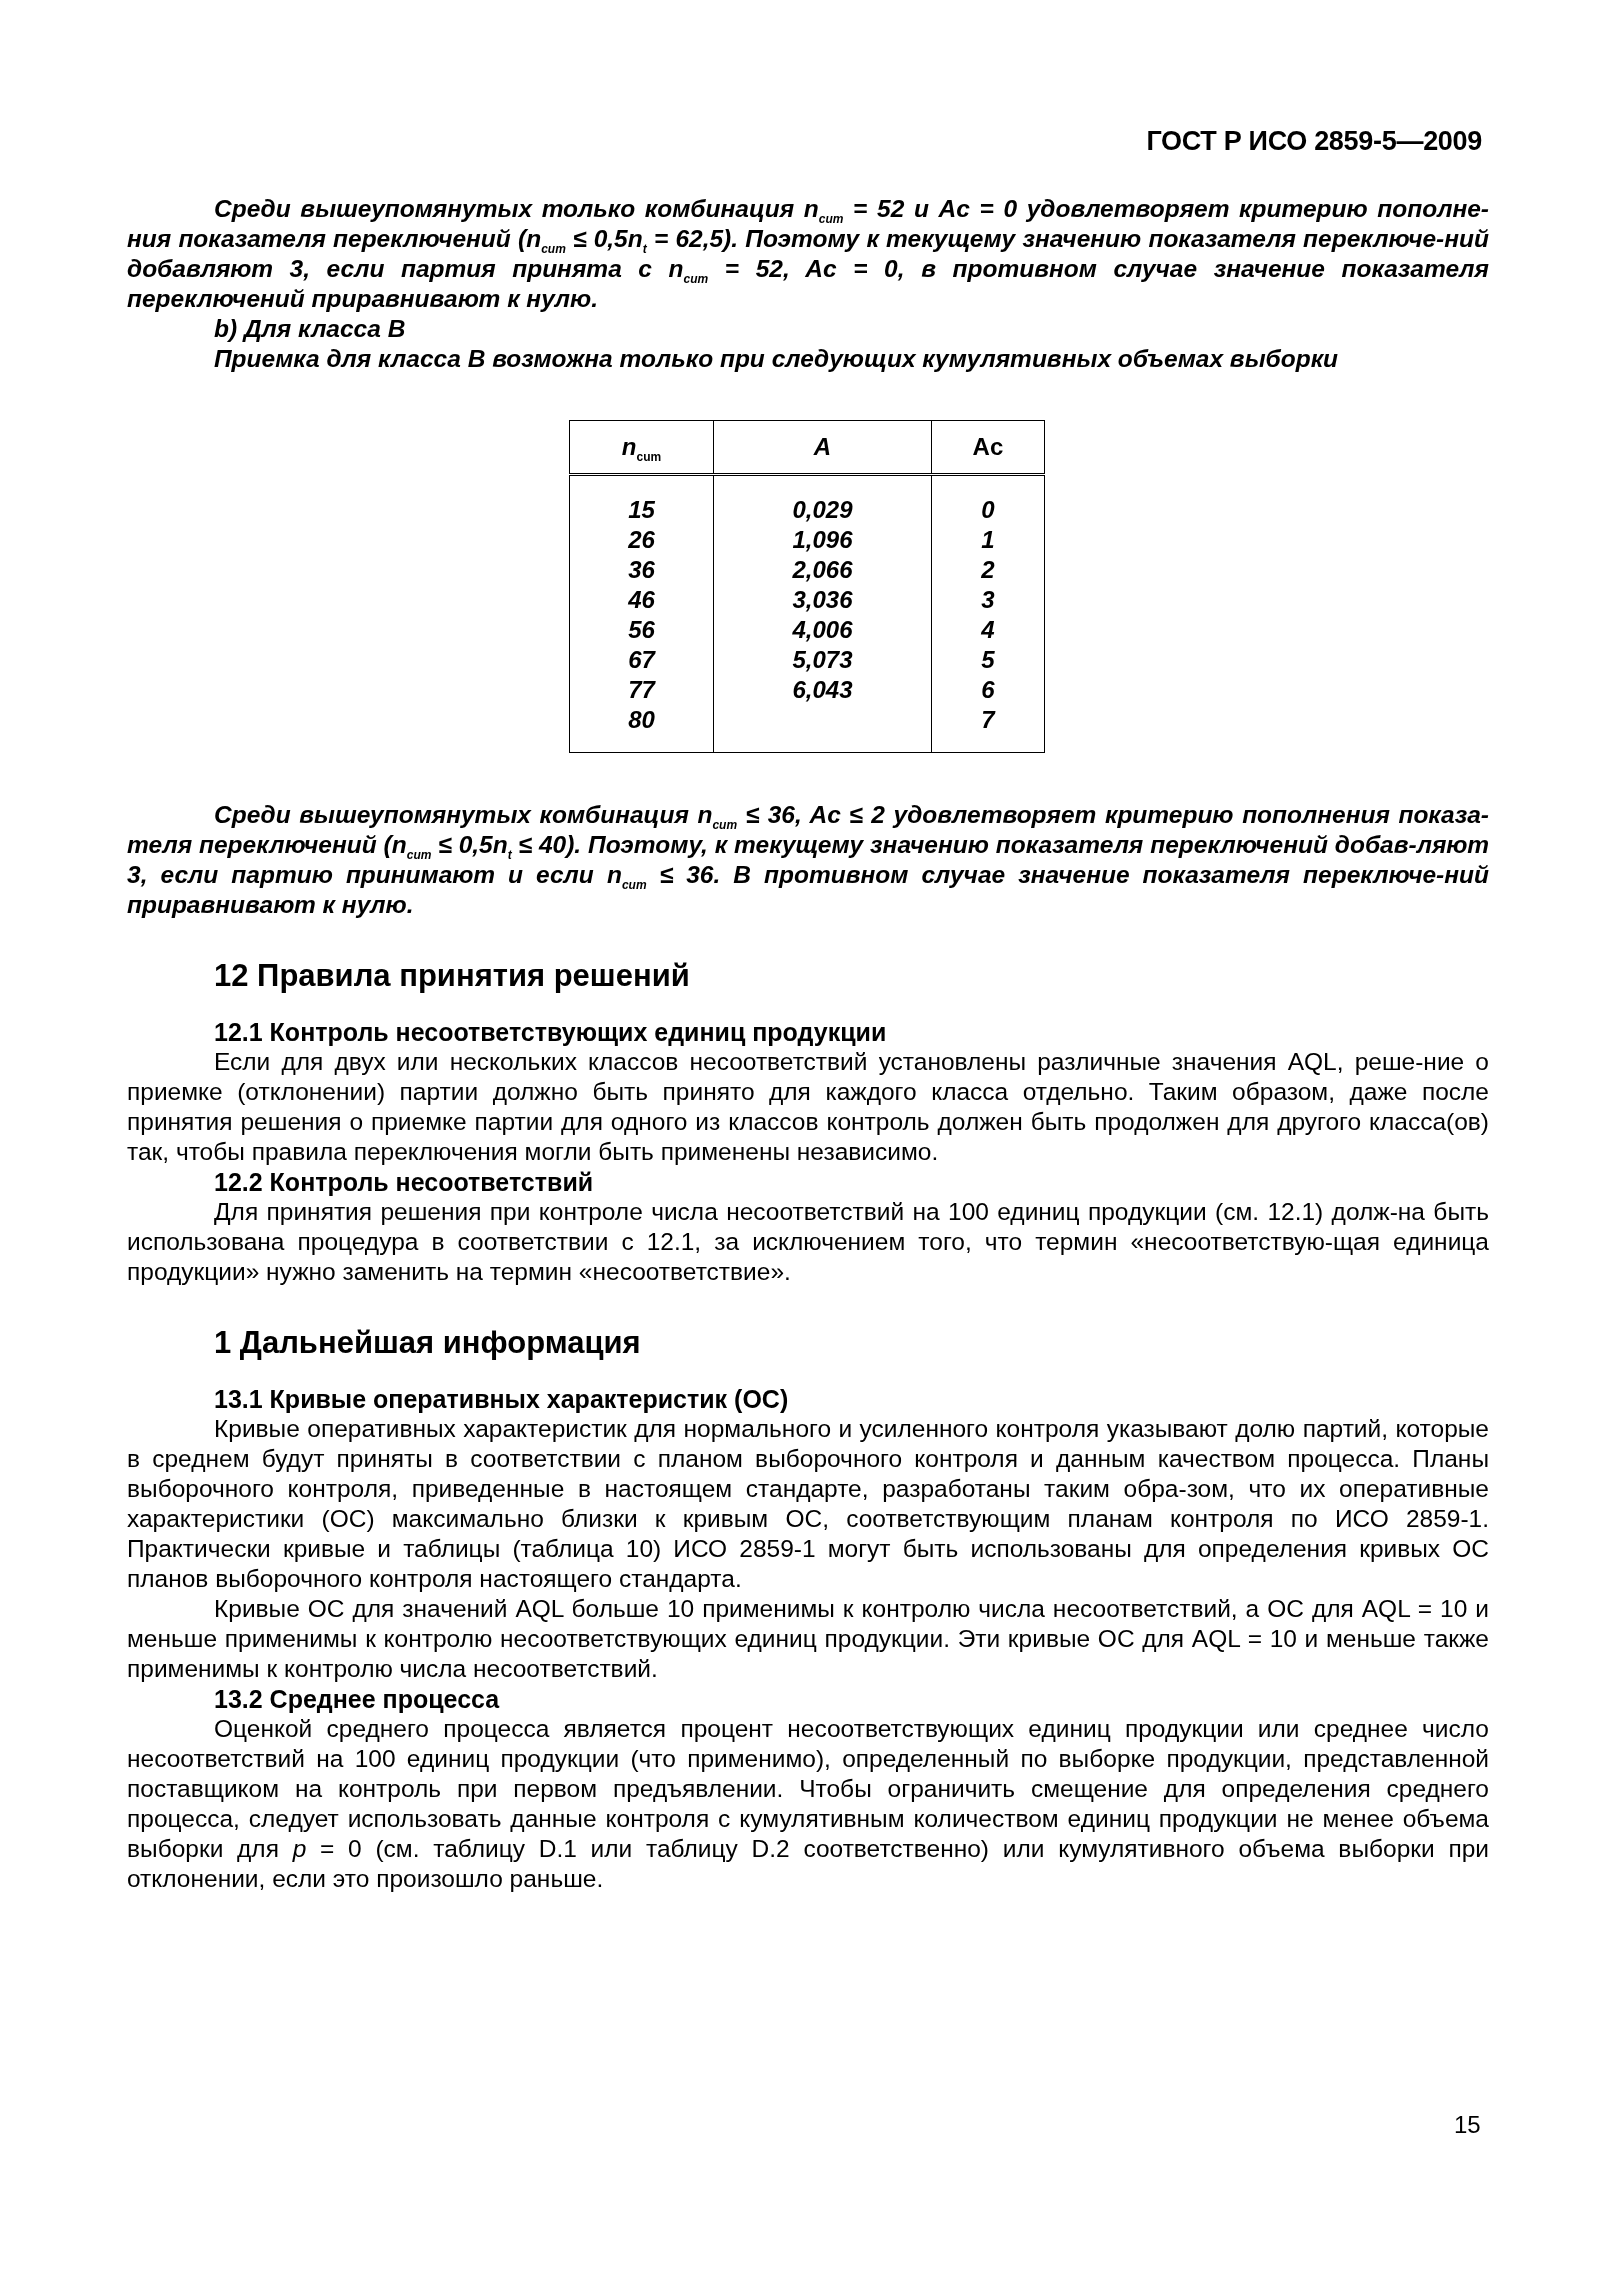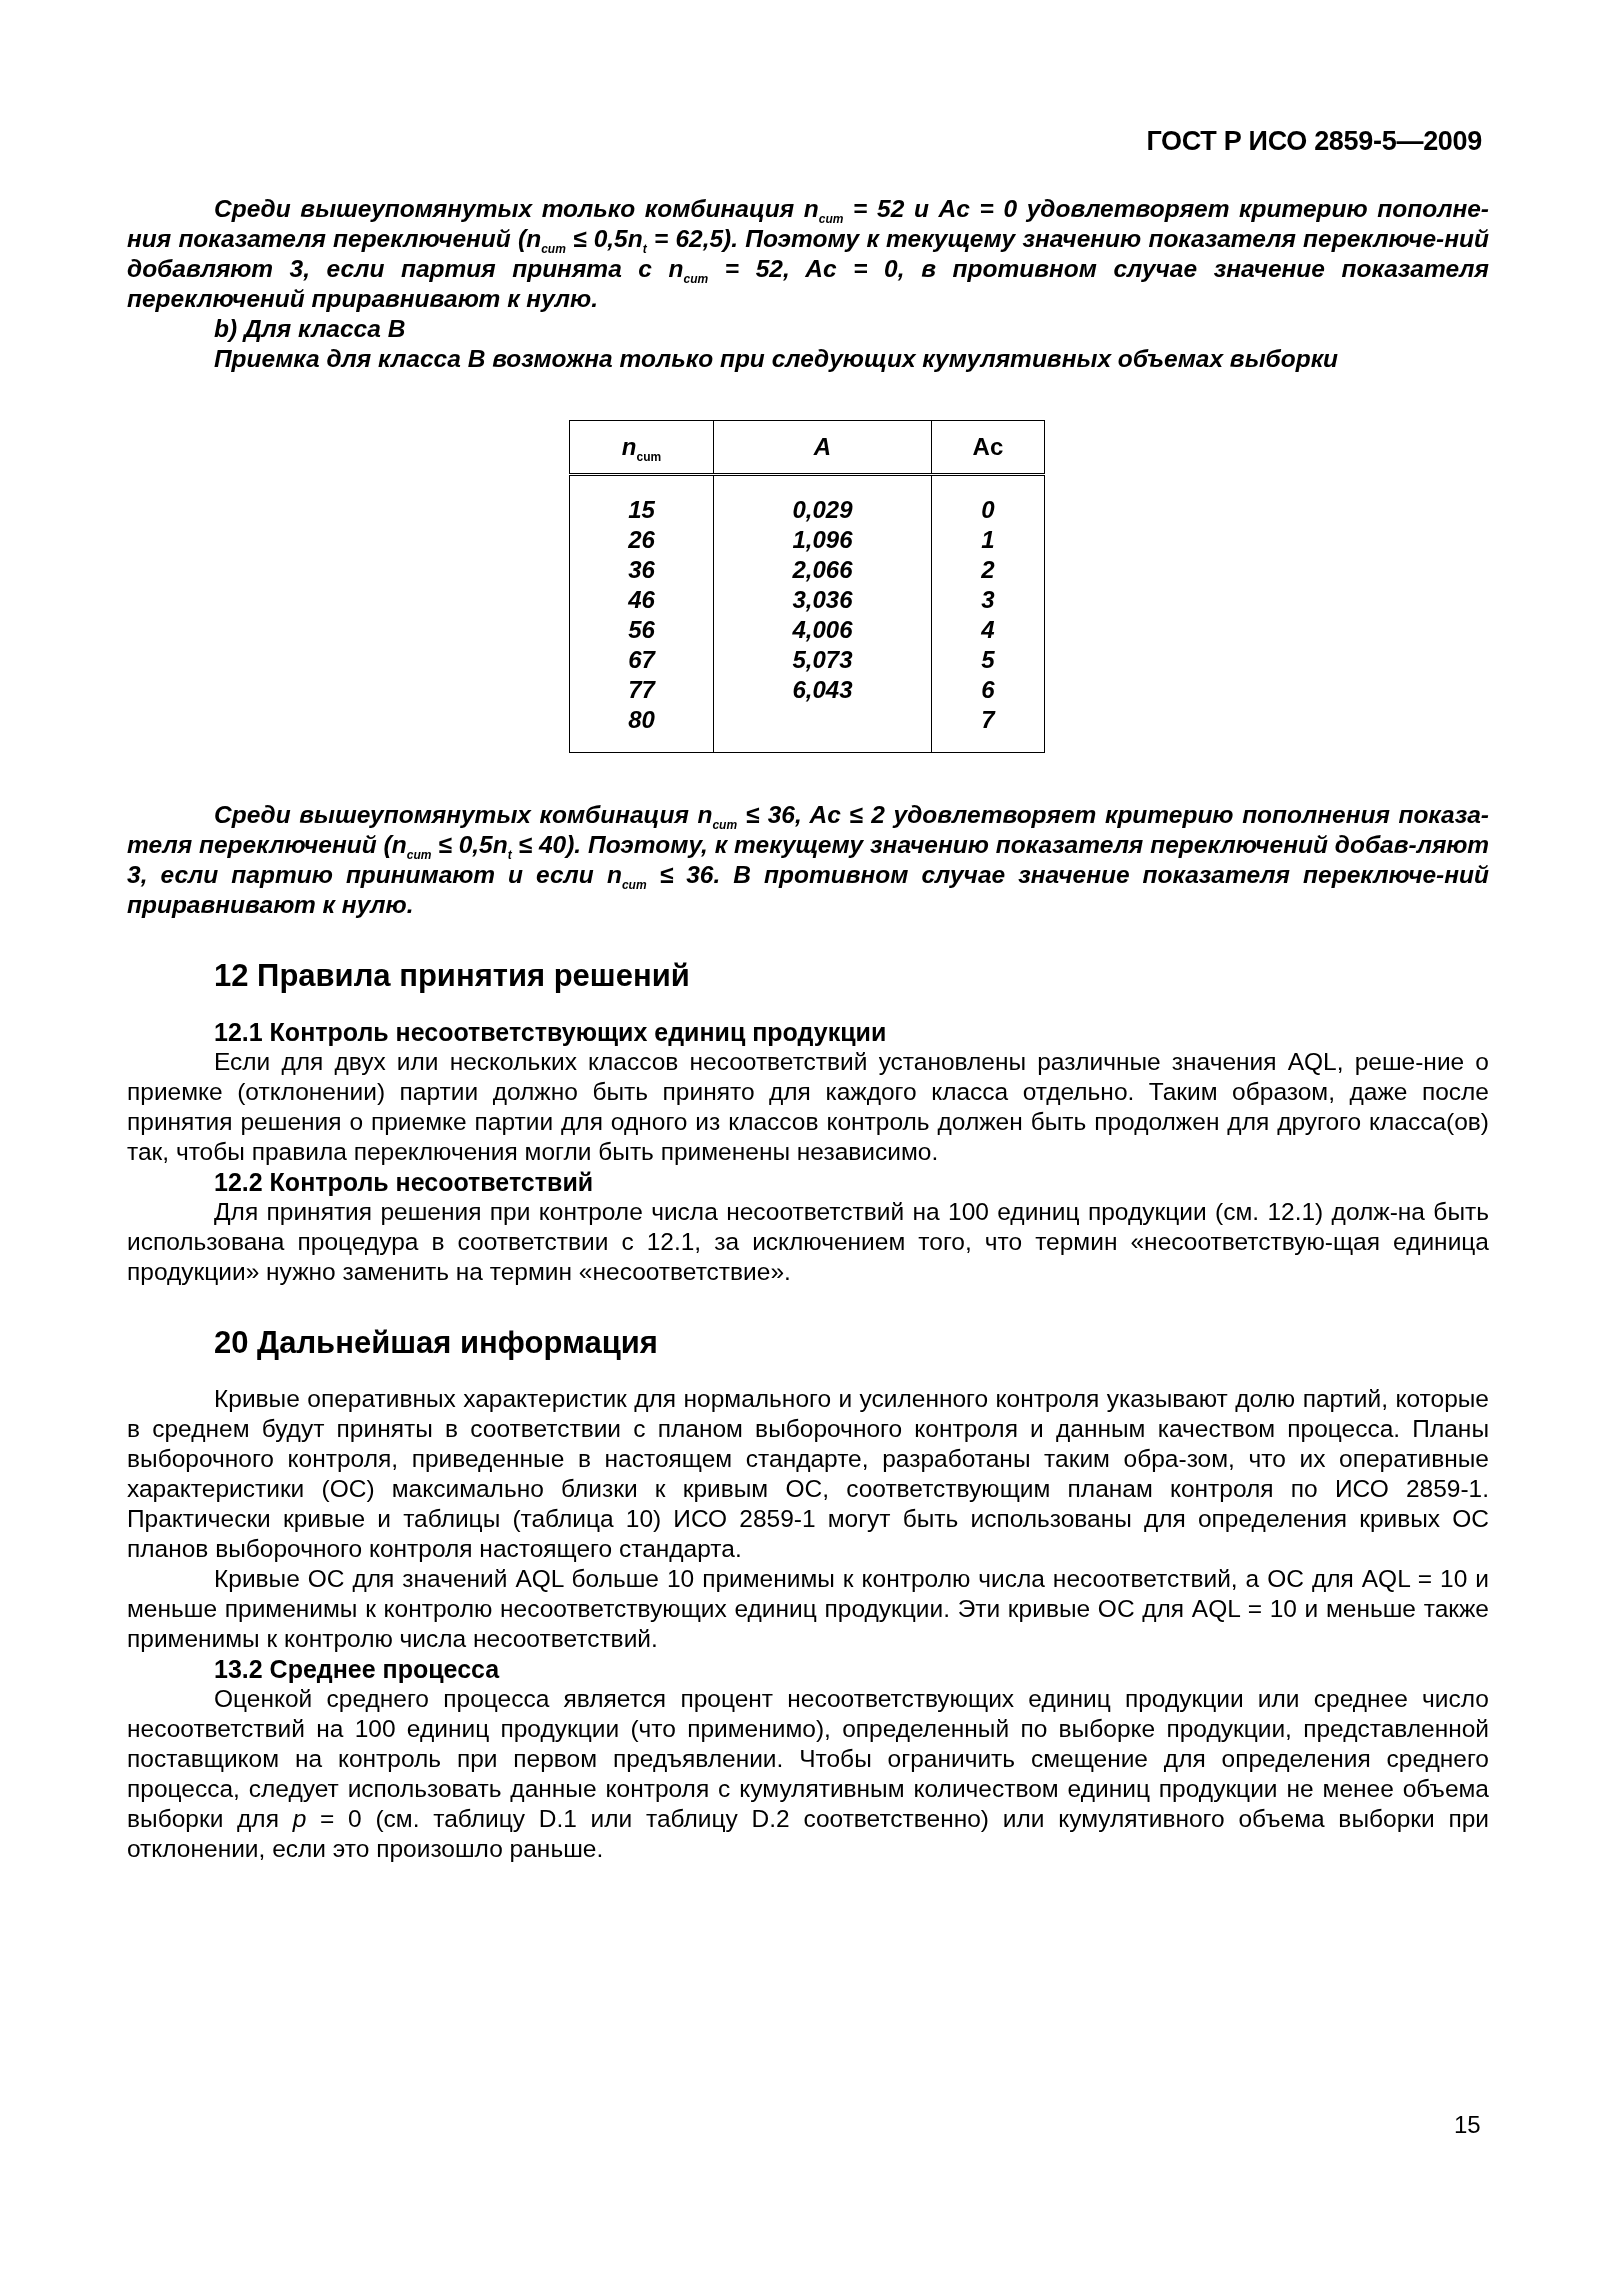--- a/index.html
+++ b/index.html
@@ -109,23 +109,24 @@
     <h2 class="sec-h">12 Правила принятия решений</h2>
     <div class="gap-sub"></div>
 
     <h3 class="subsec-h">12.1 Контроль несоответствующих единиц продукции</h3>
     <p class="ind">Если для двух или нескольких классов несоответствий установлены различные значения AQL, реше-ние о приемке (отклонении) партии должно быть принято для каждого класса отдельно. Таким образом, даже после принятия решения о приемке партии для одного из классов контроль должен быть продолжен для другого класса(ов) так, чтобы правила переключения могли быть применены независимо.</p>
 
     <h3 class="subsec-h">12.2 Контроль несоответствий</h3>
     <p class="ind">Для принятия решения при контроле числа несоответствий на 100 единиц продукции (см. 12.1) долж-на быть использована процедура в соответствии с 12.1, за исключением того, что термин «несоответствую-щая единица продукции» нужно заменить на термин «несоответствие».</p>
 
     <div class="gap-sec"></div>
-    <h2 class="sec-h">20 Дальнейшая информация</h2>
+    <h2 class="sec-h">1 Дальнейшая информация</h2>
     <div class="gap-sub"></div>
 
+    <h3 class="subsec-h">13.1 Кривые оперативных характеристик (ОС)</h3>
     <p class="ind">Кривые оперативных характеристик для нормального и усиленного контроля указывают долю партий, которые в среднем будут приняты в соответствии с планом выборочного контроля и данным качеством процесса. Планы выборочного контроля, приведенные в настоящем стандарте, разработаны таким обра-зом, что их оперативные характеристики (ОС) максимально близки к кривым ОС, соответствующим планам контроля по ИСО 2859-1. Практически кривые и таблицы (таблица 10) ИСО 2859-1 могут быть использованы для определения кривых ОС планов выборочного контроля настоящего стандарта.</p>
     <p class="ind">Кривые ОС для значений AQL больше 10 применимы к контролю числа несоответствий, а ОС для AQL = 10 и меньше применимы к контролю несоответствующих единиц продукции. Эти кривые ОС для AQL = 10 и меньше также применимы к контролю числа несоответствий.</p>
 
     <h3 class="subsec-h">13.2 Среднее процесса</h3>
     <p class="ind"><span>Оценкой среднего процесса является процент несоответствующих единиц продукции или среднее число несоответствий на 100 единиц продукции (что применимо), определенный по выборке продукции, представленной поставщиком на контроль при первом предъявлении. Чтобы ограничить смещение для определения среднего процесса, следует использовать данные контроля с кумулятивным количеством единиц продукции не менее объема выборки для </span><span class="n">p</span><span> = 0 (см. таблицу D.1 или таблицу D.2 соответственно) или кумулятивного объема выборки при отклонении, если это произошло раньше.</span></p>
   </div>
 
   <div class="pagenum">15</div>
 </div>
 

